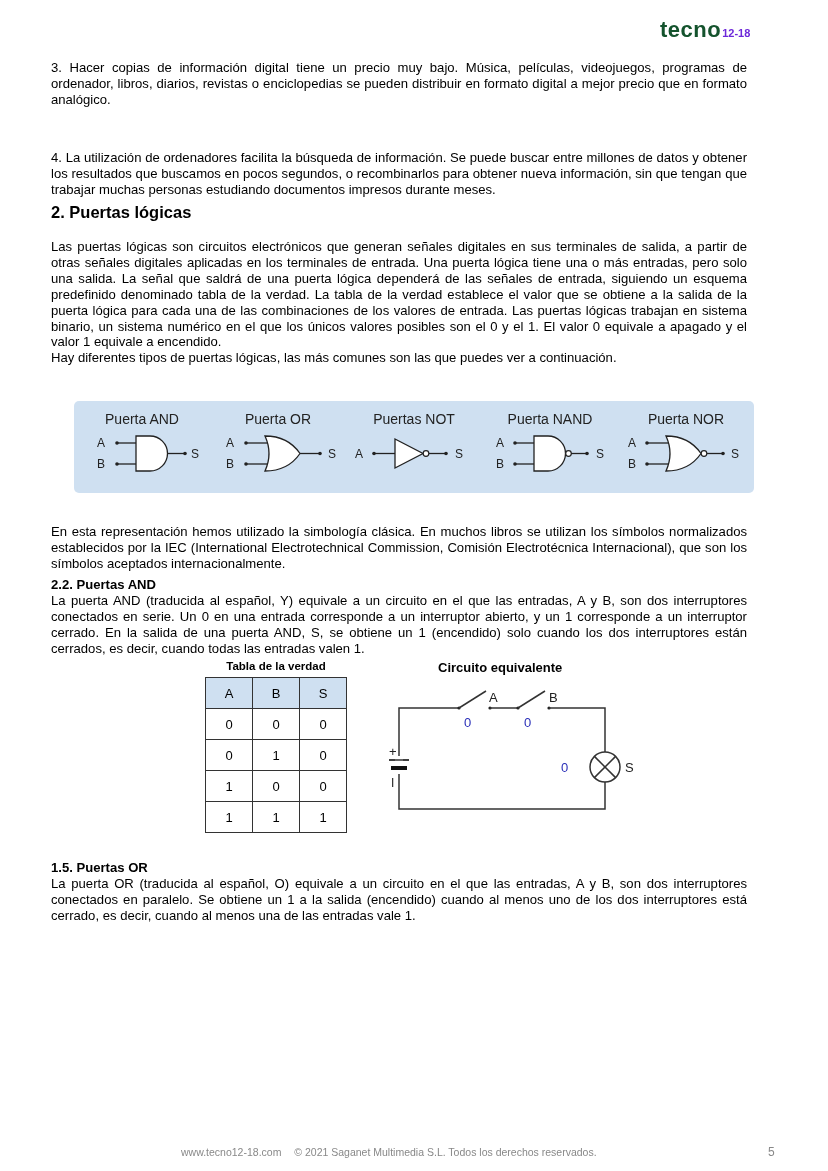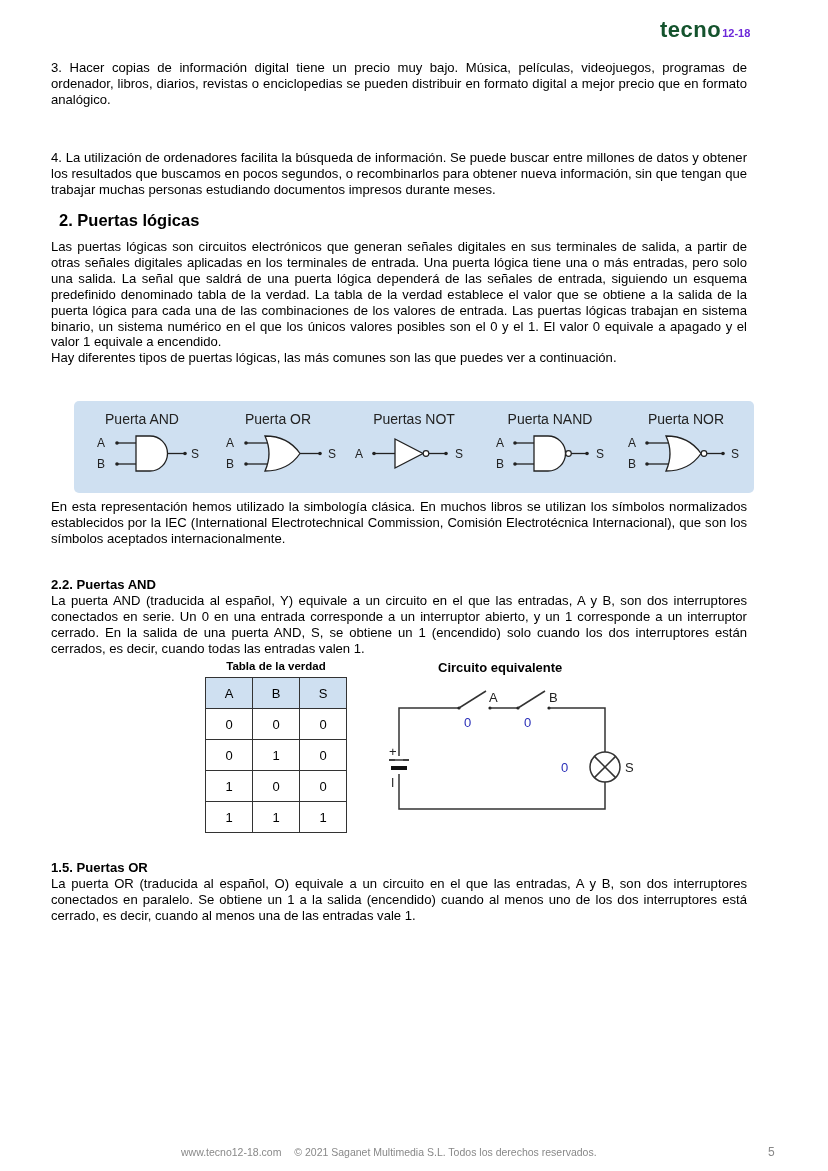--- a/index.html
+++ b/index.html
@@ -3,21 +3,21 @@
 <meta charset="utf-8">
 <style>
   html, body { margin:0; padding:0; background:#ffffff; }
   body { width:828px; height:1171px; position:relative; overflow:hidden;
          font-family:"Liberation Sans", sans-serif; color:#000; }
   .logo { position:absolute; top:17px; left:660px; font-family:"Liberation Sans", sans-serif; font-weight:bold; }
   .logo .main { color:#14532d; font-size:22px; letter-spacing:0.5px; }
   .logo .sub { color:#6d28d9; font-size:11px; margin-left:1px; }
   .content { position:absolute; left:51px; width:696px; }
   .p { font-size:13.1px; line-height:15.9px; text-align:justify; margin:0; }
-  .h2 { font-size:16.5px; font-weight:bold; margin:8px; }
+  .h2 { font-size:16.5px; font-weight:bold; margin:0; }
   .h3 { font-size:13.1px; font-weight:bold; line-height:15.9px; margin:0; }
   .gates-box { position:absolute; left:74px; top:401px; width:680px; height:92px;
                background:#cfe0f1; border-radius:5px; }
   .gate { position:absolute; top:0; width:136px; height:92px; }
   .gate .lbl { position:absolute; top:10px; width:100%; text-align:center; font-size:14px; color:#222; }
   .gate svg { position:absolute; top:28px; left:0; }
   .tt-title { position:absolute; left:205px; top:660px; width:142px; text-align:center; font-size:11.5px; font-weight:bold; }
   table.tt { position:absolute; left:205px; top:677px; border-collapse:collapse; width:142px;
              font-size:13px; }
   table.tt th, table.tt td { border:1px solid #333; height:30px; text-align:center; padding:0; width:47px; }
@@ -127,21 +127,21 @@
       <line x1="29" y1="35" x2="53" y2="35" stroke="#222" stroke-width="1.3"></line>
       <path d="M48 7 Q56 24.5 48 42 Q71 42 83 24.5 Q71 7 48 7 Z" fill="#fff" stroke="#222" stroke-width="1.3"></path>
       <circle cx="86" cy="24.5" r="2.8" fill="#fff" stroke="#222" stroke-width="1.2"></circle>
       <line x1="89" y1="24.5" x2="105" y2="24.5" stroke="#222" stroke-width="1.3"></line>
       <circle cx="105" cy="24.5" r="1.8" fill="#222"></circle>
       <text x="113" y="29" font-size="12" font-family="Liberation Sans, sans-serif" fill="#222">S</text>
     </svg>
   </div>
 </div>
 
-<div class="content" style="top:499px;">
+<div class="content" style="top:524px;">
   <p class="p">En esta representación hemos utilizado la simbología clásica. En muchos libros se utilizan los símbolos normalizados establecidos por la IEC (International Electrotechnical Commission, Comisión Electrotécnica Internacional), que son los símbolos aceptados internacionalmente.</p>
 </div>
 
 <div class="content" style="top:577px;">
   <h3 class="h3">2.2. Puertas AND</h3>
   <p class="p">La puerta AND (traducida al español, Y) equivale a un circuito en el que las entradas, A y B, son dos interruptores conectados en serie. Un 0 en una entrada corresponde a un interruptor abierto, y un 1 corresponde a un interruptor cerrado. En la salida de una puerta AND, S, se obtiene un 1 (encendido) solo cuando los dos interruptores están cerrados, es decir, cuando todas las entradas valen 1.</p>
 </div>
 
 <div class="tt-title">Tabla de la verdad</div>
 <table class="tt">

